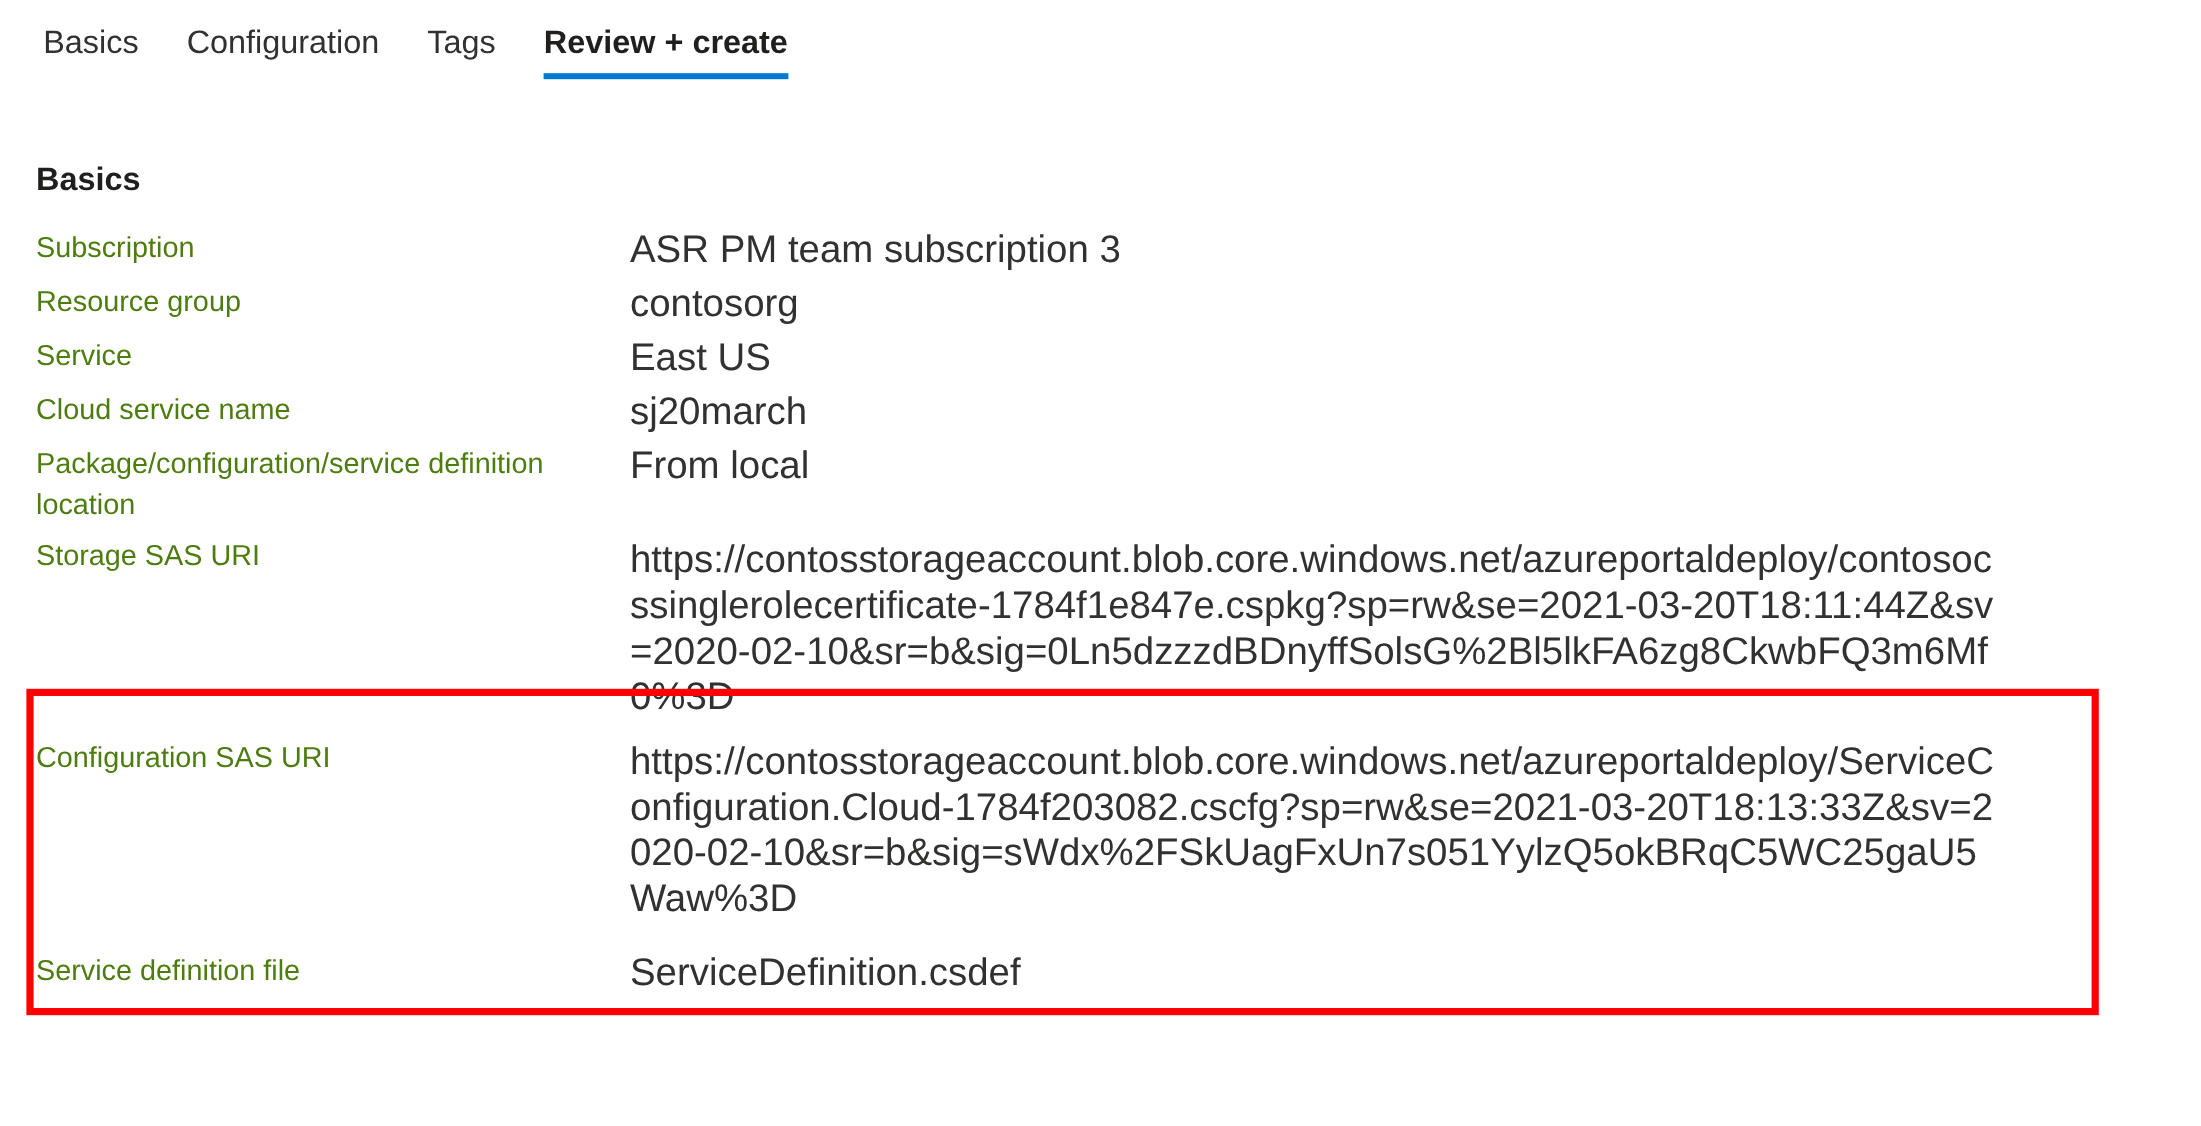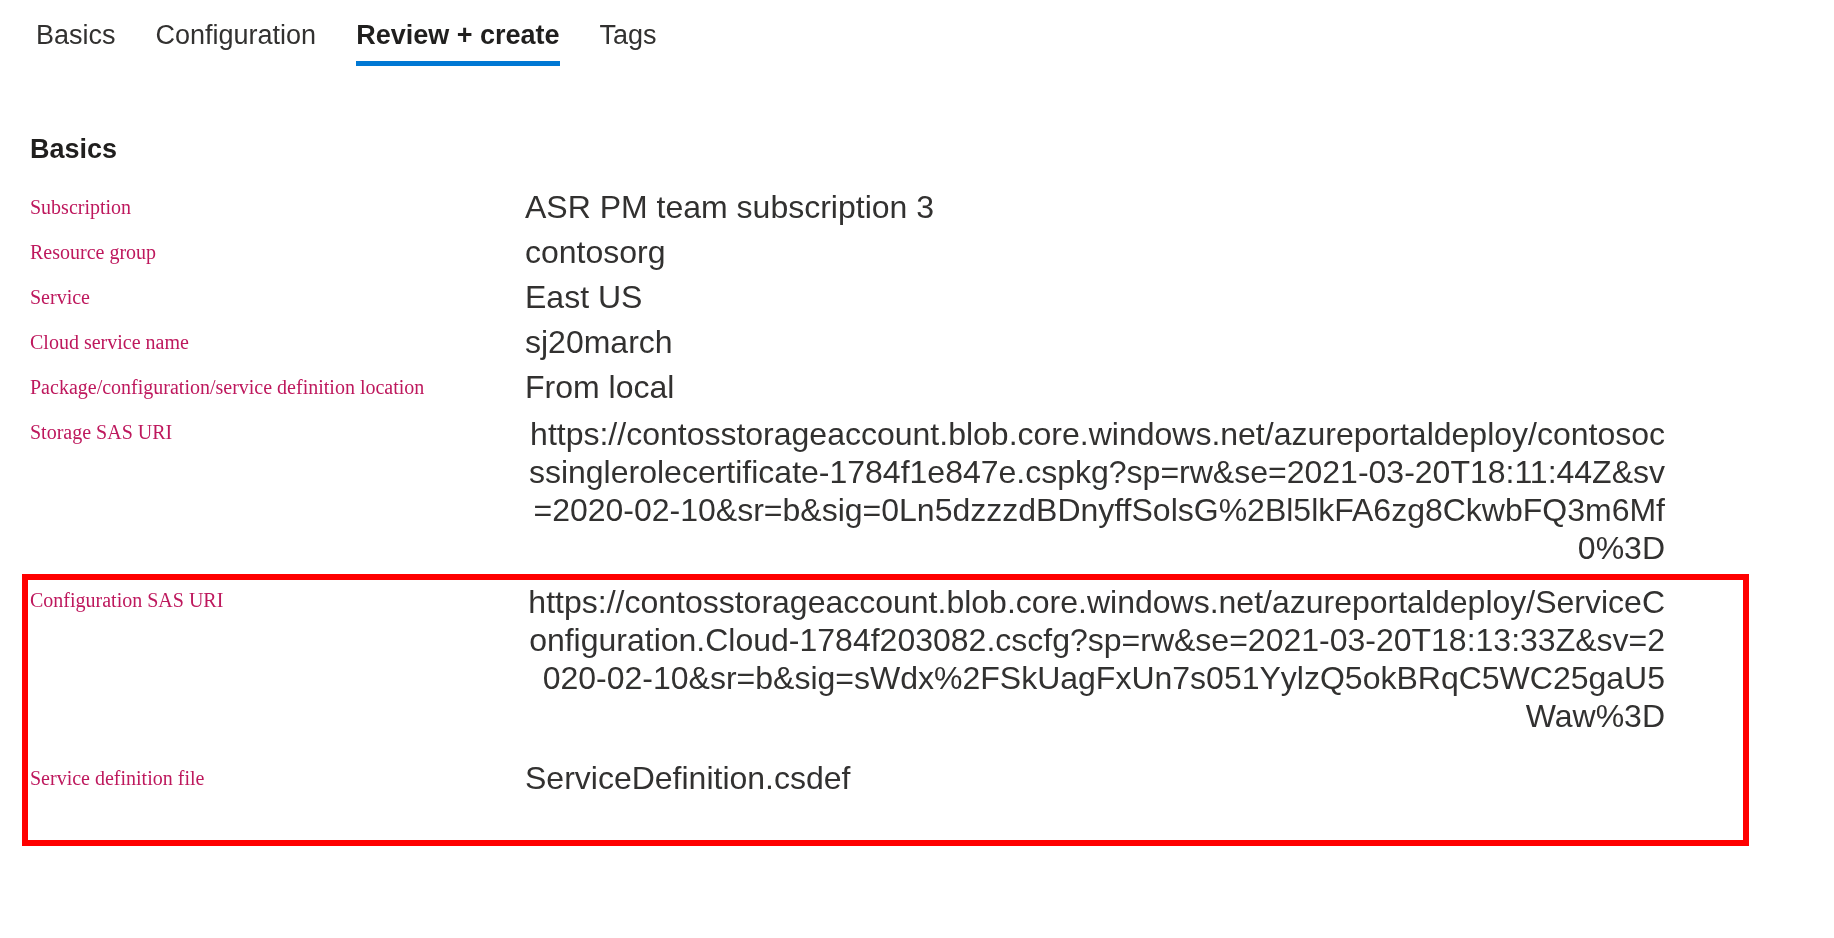--- a/index.html
+++ b/index.html
@@ -76,44 +76,43 @@
     width: 1700px;
     border-collapse: collapse;
   }
   .review-table tr { vertical-align: top; }
   .review-table td {
     padding: 0;
     vertical-align: top;
   }
   td.k {
     width: 475px;
-    font-size: 20px;
+    font-size: 24px;
     line-height: 34px;
-    color: #be185d;
+    color: #4d7c0f;
     font-weight: 400;
     padding-bottom: 11px;
     padding-right: 20px;
-    font-family: Liberation Serif, serif;
   }
   td.v {
     font-size: 32px;
     line-height: 34px;
     color: #323130;
     font-weight: 400;
     padding-bottom: 11px;
     word-break: break-all;
     overflow-wrap: anywhere;
   }
   tr.uri td.k, tr.uri td.v {
     padding-bottom: 16px;
   }
   tr.uri td.v { line-height: 38px; }
   tr.uri:first-of-type td { padding-top: 2px; }
 
-  .v-uri { max-width: 1140px; display: block; text-align: right; }
+  .v-uri { max-width: 1140px; display: block; }
 
   
   tr.r-subscription td { padding-top: 2px; }
   tr.r-pkgloc td.k { padding-bottom: 9px; margin-left: 16px; }
   tr.r-storage td { padding-bottom: 17px; }
   tr.r-configuri td { padding-bottom: 24px; }
   tr.r-svcdef td { padding-top: 10px; }
 
   
   .highlight-box {
@@ -132,27 +131,27 @@
 
 <div class="tabbar">
   <button class="tab">
     <span>Basics</span>
     
   </button>
   <button class="tab">
     <span>Configuration</span>
     
   </button>
+  <button class="tab">
+    <span>Tags</span>
+    
+  </button>
   <button class="tab active">
     <span>Review + create</span>
     <span class="tab-underline" style="background: rgb(0, 120, 212);"></span>
-  </button>
-  <button class="tab">
-    <span>Tags</span>
-    
   </button>
 </div>
 
 <div class="section-title">Basics</div>
 
 <table class="review-table">
   <tbody>
     <tr class="r-subscription">
       <td class="k">Subscription</td>
       <td class="v">ASR PM team subscription 3</td>

